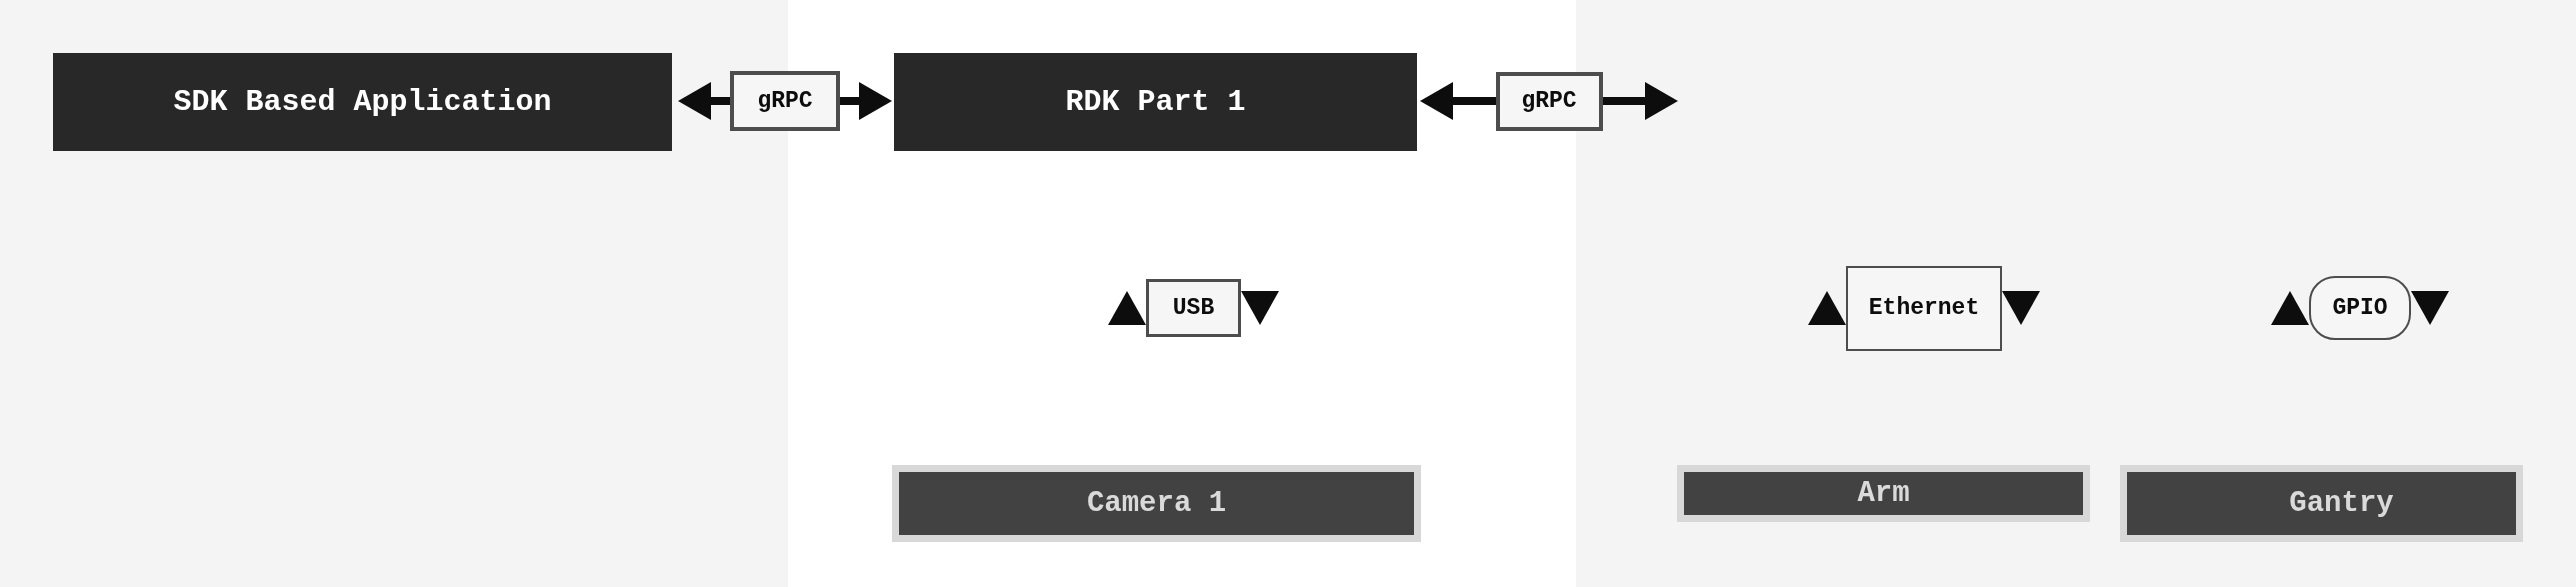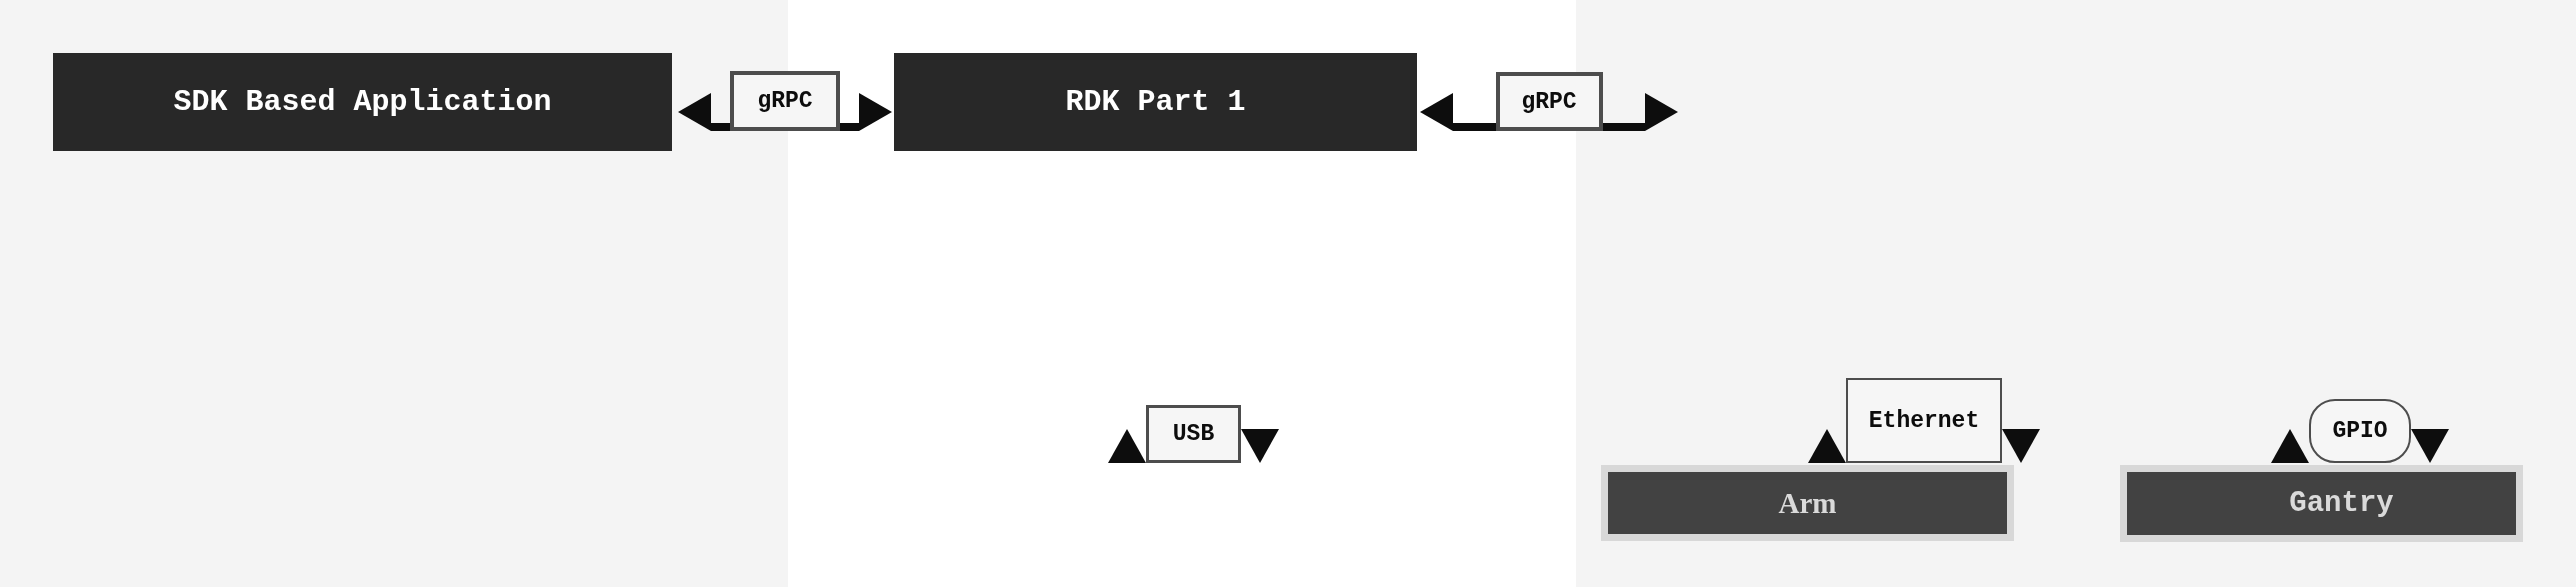--- a/index.html
+++ b/index.html
@@ -30,24 +30,24 @@
   .node{position:absolute;display:flex;align-items:center;justify-content:center;
         font-weight:bold;white-space:nowrap;}
   .node.dark{background:var(--node-dark-bg);color:var(--node-dark-text);font-size:30px;}
   .node.device{background:var(--device-bg);color:var(--device-text);
         border:7.4px solid var(--device-border);font-size:29px;}
 
   #node-sdk    {left:53px;  top:53px;  width:619px;  height:98px;}
   #node-rdk1   {left:894px;top:53px;  width:523px;  height:98px;}
   #node-rdk2   {left:1680px;top:53px;  width:844px; height:98px;}
   #node-camera {left:892px;top:465px; width:529px;  height:77px;}
-  #node-arm    {left:1601px;top:465px; width:413px;  height:76px;font-family:Liberation Serif, serif;}
+  #node-arm    {left:1677px;top:465px; width:413px;  height:57px;}
   #node-gantry {left:2120px;top:465px; width:403px;  height:77px;padding-left:40px;}
 
-  .conn{position:absolute;display:flex;align-items:flex-end;}
+  .conn{position:absolute;display:flex;align-items:center;}
   .conn.h{flex-direction:row;}
   .conn.v{flex-direction:row;}
 
   .conn-label{display:flex;align-items:center;justify-content:center;flex:none;
         background:var(--label-bg);border:3.3px solid var(--label-border);
         color:var(--label-text);font-weight:bold;font-size:23px;white-space:nowrap;z-index:2;}
 
   .stem{background:var(--arrow);flex:1 1 auto;z-index:1;}
   .conn.h .stem{height:8.2px;}
   .conn.v .stem{width:8.2px;}
@@ -111,20 +111,23 @@
   <div class="conn v" id="conn-usb">
     <span class="tri up"></span>
     <span class="stem"></span>
     <span class="conn-label">
       <span>USB</span>
     </span>
     <span class="stem"></span>
     <span class="tri down"></span>
   </div>
 
+  <div class="node device" id="node-camera">
+    <span>Camera 1</span>
+  </div>
 
   <div class="conn v" id="conn-eth">
     <span class="tri up"></span>
     <span class="stem"></span>
     <span class="conn-label">
       <span>Ethernet</span>
     </span>
     <span class="stem"></span>
     <span class="tri down"></span>
   </div>

